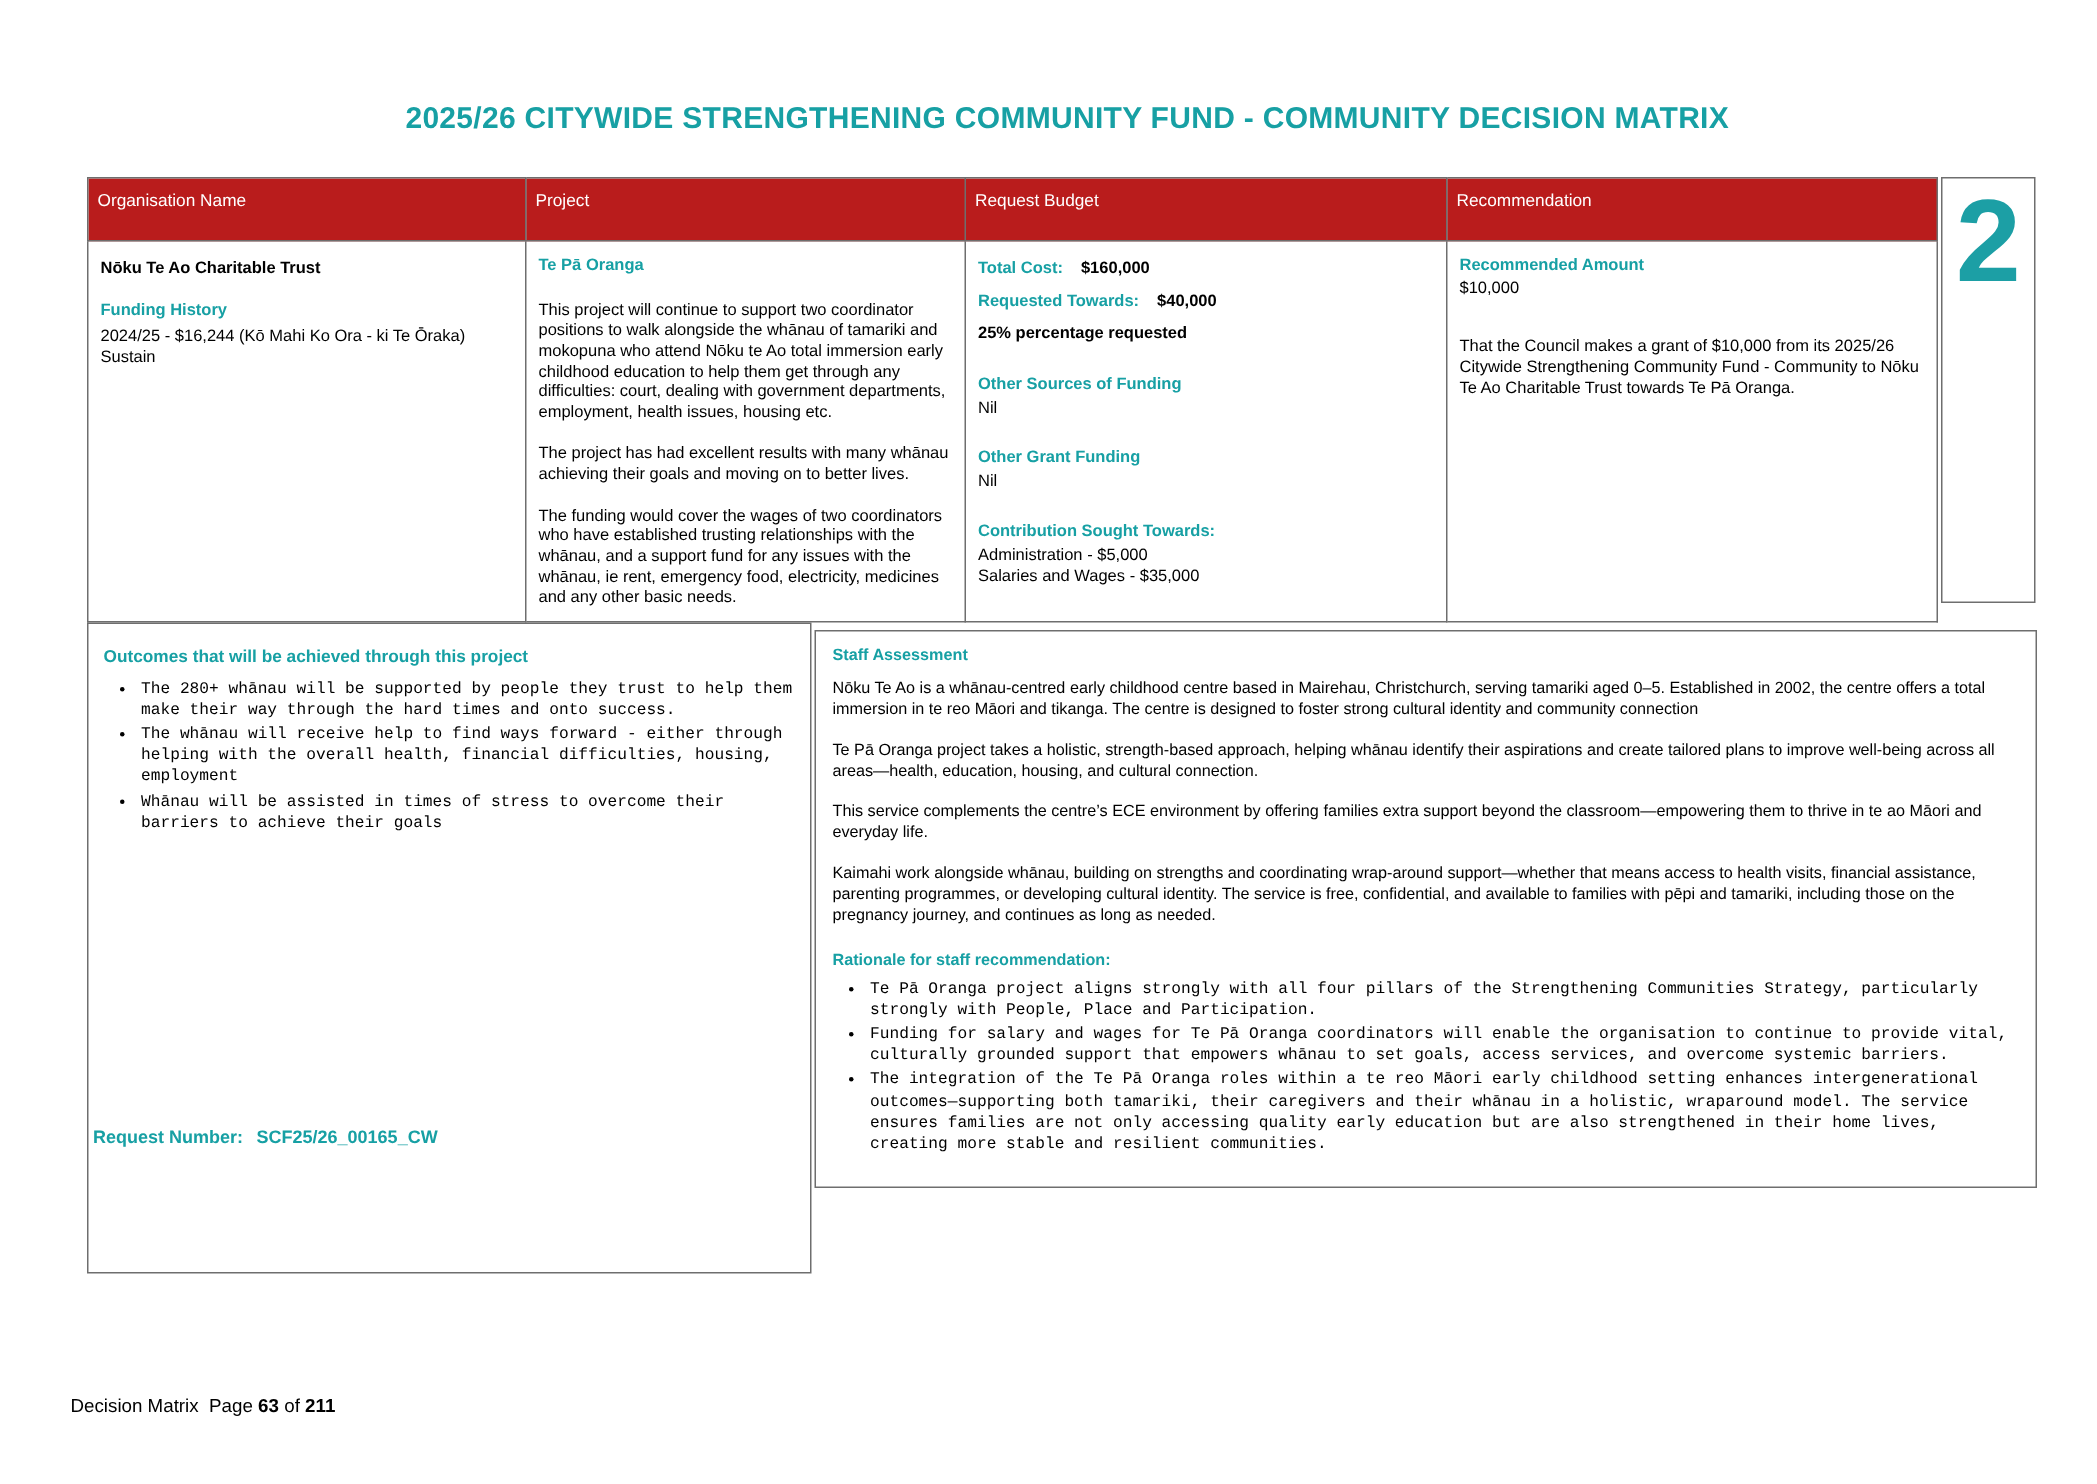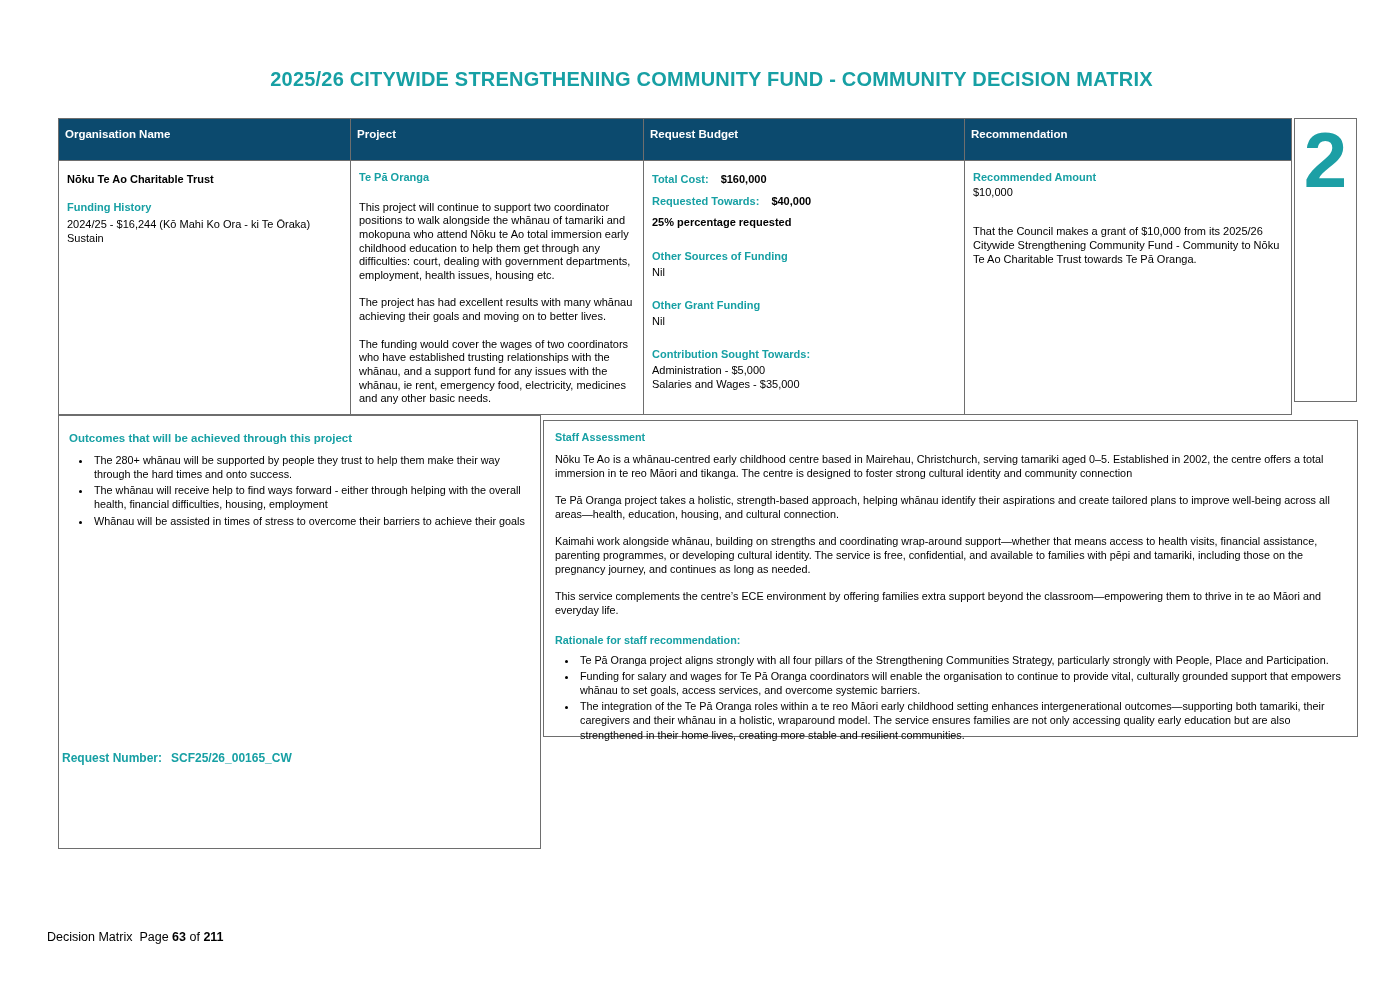--- a/index.html
+++ b/index.html
@@ -36,24 +36,24 @@
     table-layout: fixed;
     width: 1233px;
     font-size: 11px;
   }
   table.matrix th, table.matrix td {
     border: 1px solid #6e6e6e;
     vertical-align: top;
     text-align: left;
   }
   table.matrix th {
-    background: #0c4a6e;
+    background: #b91c1c;
     color: #ffffff;
     font-size: 11.5px;
-    font-weight: bold;
+    font-weight: normal;
     padding: 9px 6px 20px 6px;
     height: 32px;
   }
   table.matrix td {
     height: 251px;
     padding: 10px 8px 8px 8px;
     line-height: 1.24;
     background: #ffffff;
   }
   .cell-heading { font-weight: bold; color: #17a0a4; margin: 0 0 4px 0; }
@@ -94,27 +94,28 @@
     width: 483px; height: 434px;
     border: 1px solid #6e6e6e;
     padding: 15px 10px;
     font-size: 10.8px;
     line-height: 1.28;
   }
   .outcomes-box .box-title { font-size: 11.5px; }
   ul.bullets {
     margin: 6px 0 0 0;
     padding-left: 23px;
+    font-family: Liberation Mono, monospace;
   }
   ul.bullets li { margin-bottom: 3px; padding-left: 2px; }
 
   .staff-box {
     position: absolute;
     top: 420px; left: 543px;
-    width: 815px; height: 317px;
+    width: 815px; height: 372px;
     border: 1px solid #6e6e6e;
     padding: 9px 11px;
     font-size: 10.8px;
     line-height: 1.3;
   }
   .box-title { font-weight: bold; color: #17a0a4; margin: 0 0 8px 0; }
   .staff-box .para { margin: 0 0 13px 0; }
   .rationale-title { font-weight: bold; color: #17a0a4; margin: 16px 0 6px 0; }
   .staff-box ul.bullets { margin-top: 4px; }
   .staff-box ul.bullets li { margin-bottom: 2px; }
@@ -213,22 +214,22 @@
       <li>The 280+ whānau will be supported by people they trust to help them make their way through the hard times and onto success.</li>
       <li>The whānau will receive help to find ways forward - either through helping with the overall health, financial difficulties, housing, employment</li>
       <li>Whānau will be assisted in times of stress to overcome their barriers to achieve their goals</li>
     </ul>
   </div>
 
   <div class="staff-box">
     <div class="box-title">Staff Assessment</div>
     <p class="para">Nōku Te Ao is a whānau-centred early childhood centre based in Mairehau, Christchurch, serving tamariki aged 0–5. Established in 2002, the centre offers a total immersion in te reo Māori and tikanga. The centre is designed to foster strong cultural identity and community connection</p>
     <p class="para">Te Pā Oranga project takes a holistic, strength-based approach, helping whānau identify their aspirations and create tailored plans to improve well-being across all areas—health, education, housing, and cultural connection.</p>
+    <p class="para">This service complements the centre’s ECE environment by offering families extra support beyond the classroom—empowering them to thrive in te ao Māori and everyday life.</p>
     <p class="para">Kaimahi work alongside whānau, building on strengths and coordinating wrap-around support—whether that means access to health visits, financial assistance, parenting programmes, or developing cultural identity. The service is free, confidential, and available to families with pēpi and tamariki, including those on the pregnancy journey, and continues as long as needed.</p>
-    <p class="para">This service complements the centre’s ECE environment by offering families extra support beyond the classroom—empowering them to thrive in te ao Māori and everyday life.</p>
     <div class="rationale-title">Rationale for staff recommendation:</div>
     <ul class="bullets">
       <li>Te Pā Oranga project aligns strongly with all four pillars of the Strengthening Communities Strategy, particularly strongly with People, Place and Participation.</li>
       <li>Funding for salary and wages for Te Pā Oranga coordinators will enable the organisation to continue to provide vital, culturally grounded support that empowers whānau to set goals, access services, and overcome systemic barriers.</li>
       <li>The integration of the Te Pā Oranga roles within a te reo Māori early childhood setting enhances intergenerational outcomes—supporting both tamariki, their caregivers and their whānau in a holistic, wraparound model. The service ensures families are not only accessing quality early education but are also strengthened in their home lives, creating more stable and resilient communities.</li>
     </ul>
   </div>
 
   <div class="request-number">
     <span>Request Number:</span><span class="rn-value">SCF25/26_00165_CW</span>

